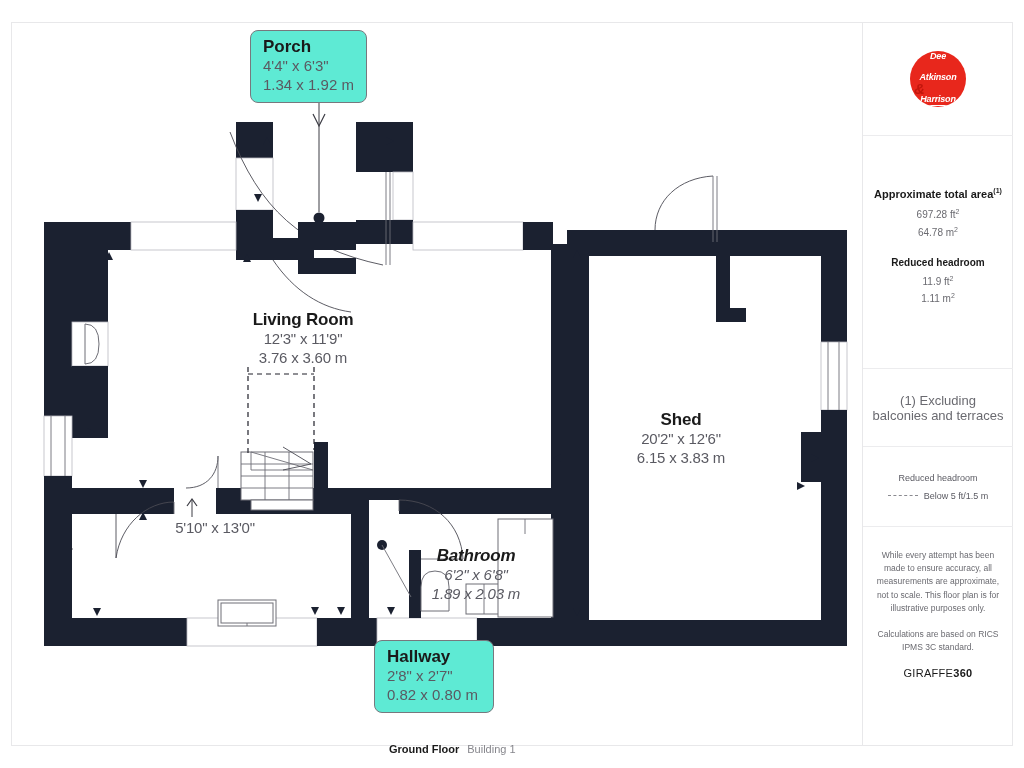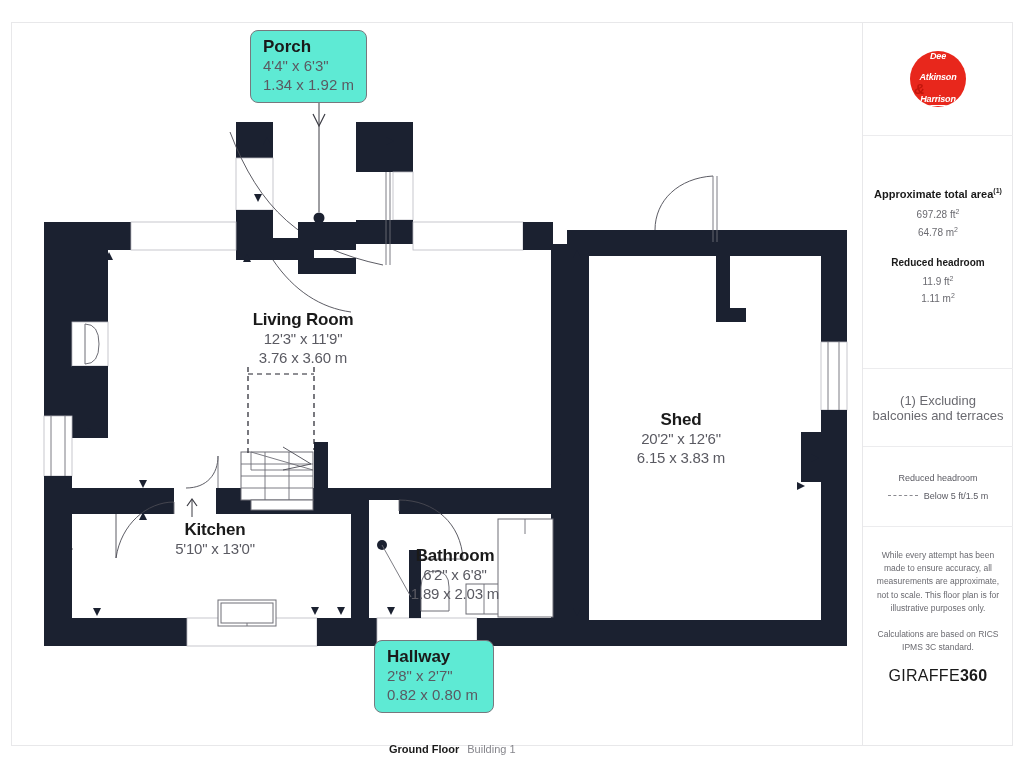--- a/index.html
+++ b/index.html
@@ -199,21 +199,21 @@
     border-bottom: none;
     padding-top: 22px;
   }
   .disc-p {
     font-size: 8.5px;
     color: #6a6a70;
     line-height: 1.55;
     margin: 0 0 13px 0;
   }
   .brand {
-    font-size: 16px;
+    font-size: 11px;
     color: #1a1a1a;
     letter-spacing: 0.3px;
     margin-top: 2px;
   }
   .brand b { font-weight: bold; }
 </style>
 </head>
 <body>
 
 <div id="page">
@@ -403,25 +403,24 @@
       <div class="rdim">1.34 x 1.92 m</div>
     </div>
 
     <div class="room-label" style="left:197px; top:287px; width:190px;">
       <div class="rname">Living Room</div>
       <div class="rdim">12'3" x 11'9"</div>
       <div class="rdim">3.76 x 3.60 m</div>
     </div>
 
     <div class="room-label" style="left:109px; top:497px; width:190px;">
-      <div class="rname">Kitchen</div>
       <div class="rdim">5'10" x 13'0"</div>
     </div>
 
-    <div class="room-label" style="left:349px; top:523px; width:190px;">
+    <div class="room-label" style="left:370px; top:523px; width:190px;font-style:italic;">
       <div class="rname">Bathroom</div>
       <div class="rdim">6'2" x 6'8"</div>
       <div class="rdim">1.89 x 2.03 m</div>
     </div>
 
     <div class="room-label" style="left:565px; top:387px; width:210px;">
       <div class="rname">Shed</div>
       <div class="rdim">20'2" x 12'6"</div>
       <div class="rdim">6.15 x 3.83 m</div>
     </div>

